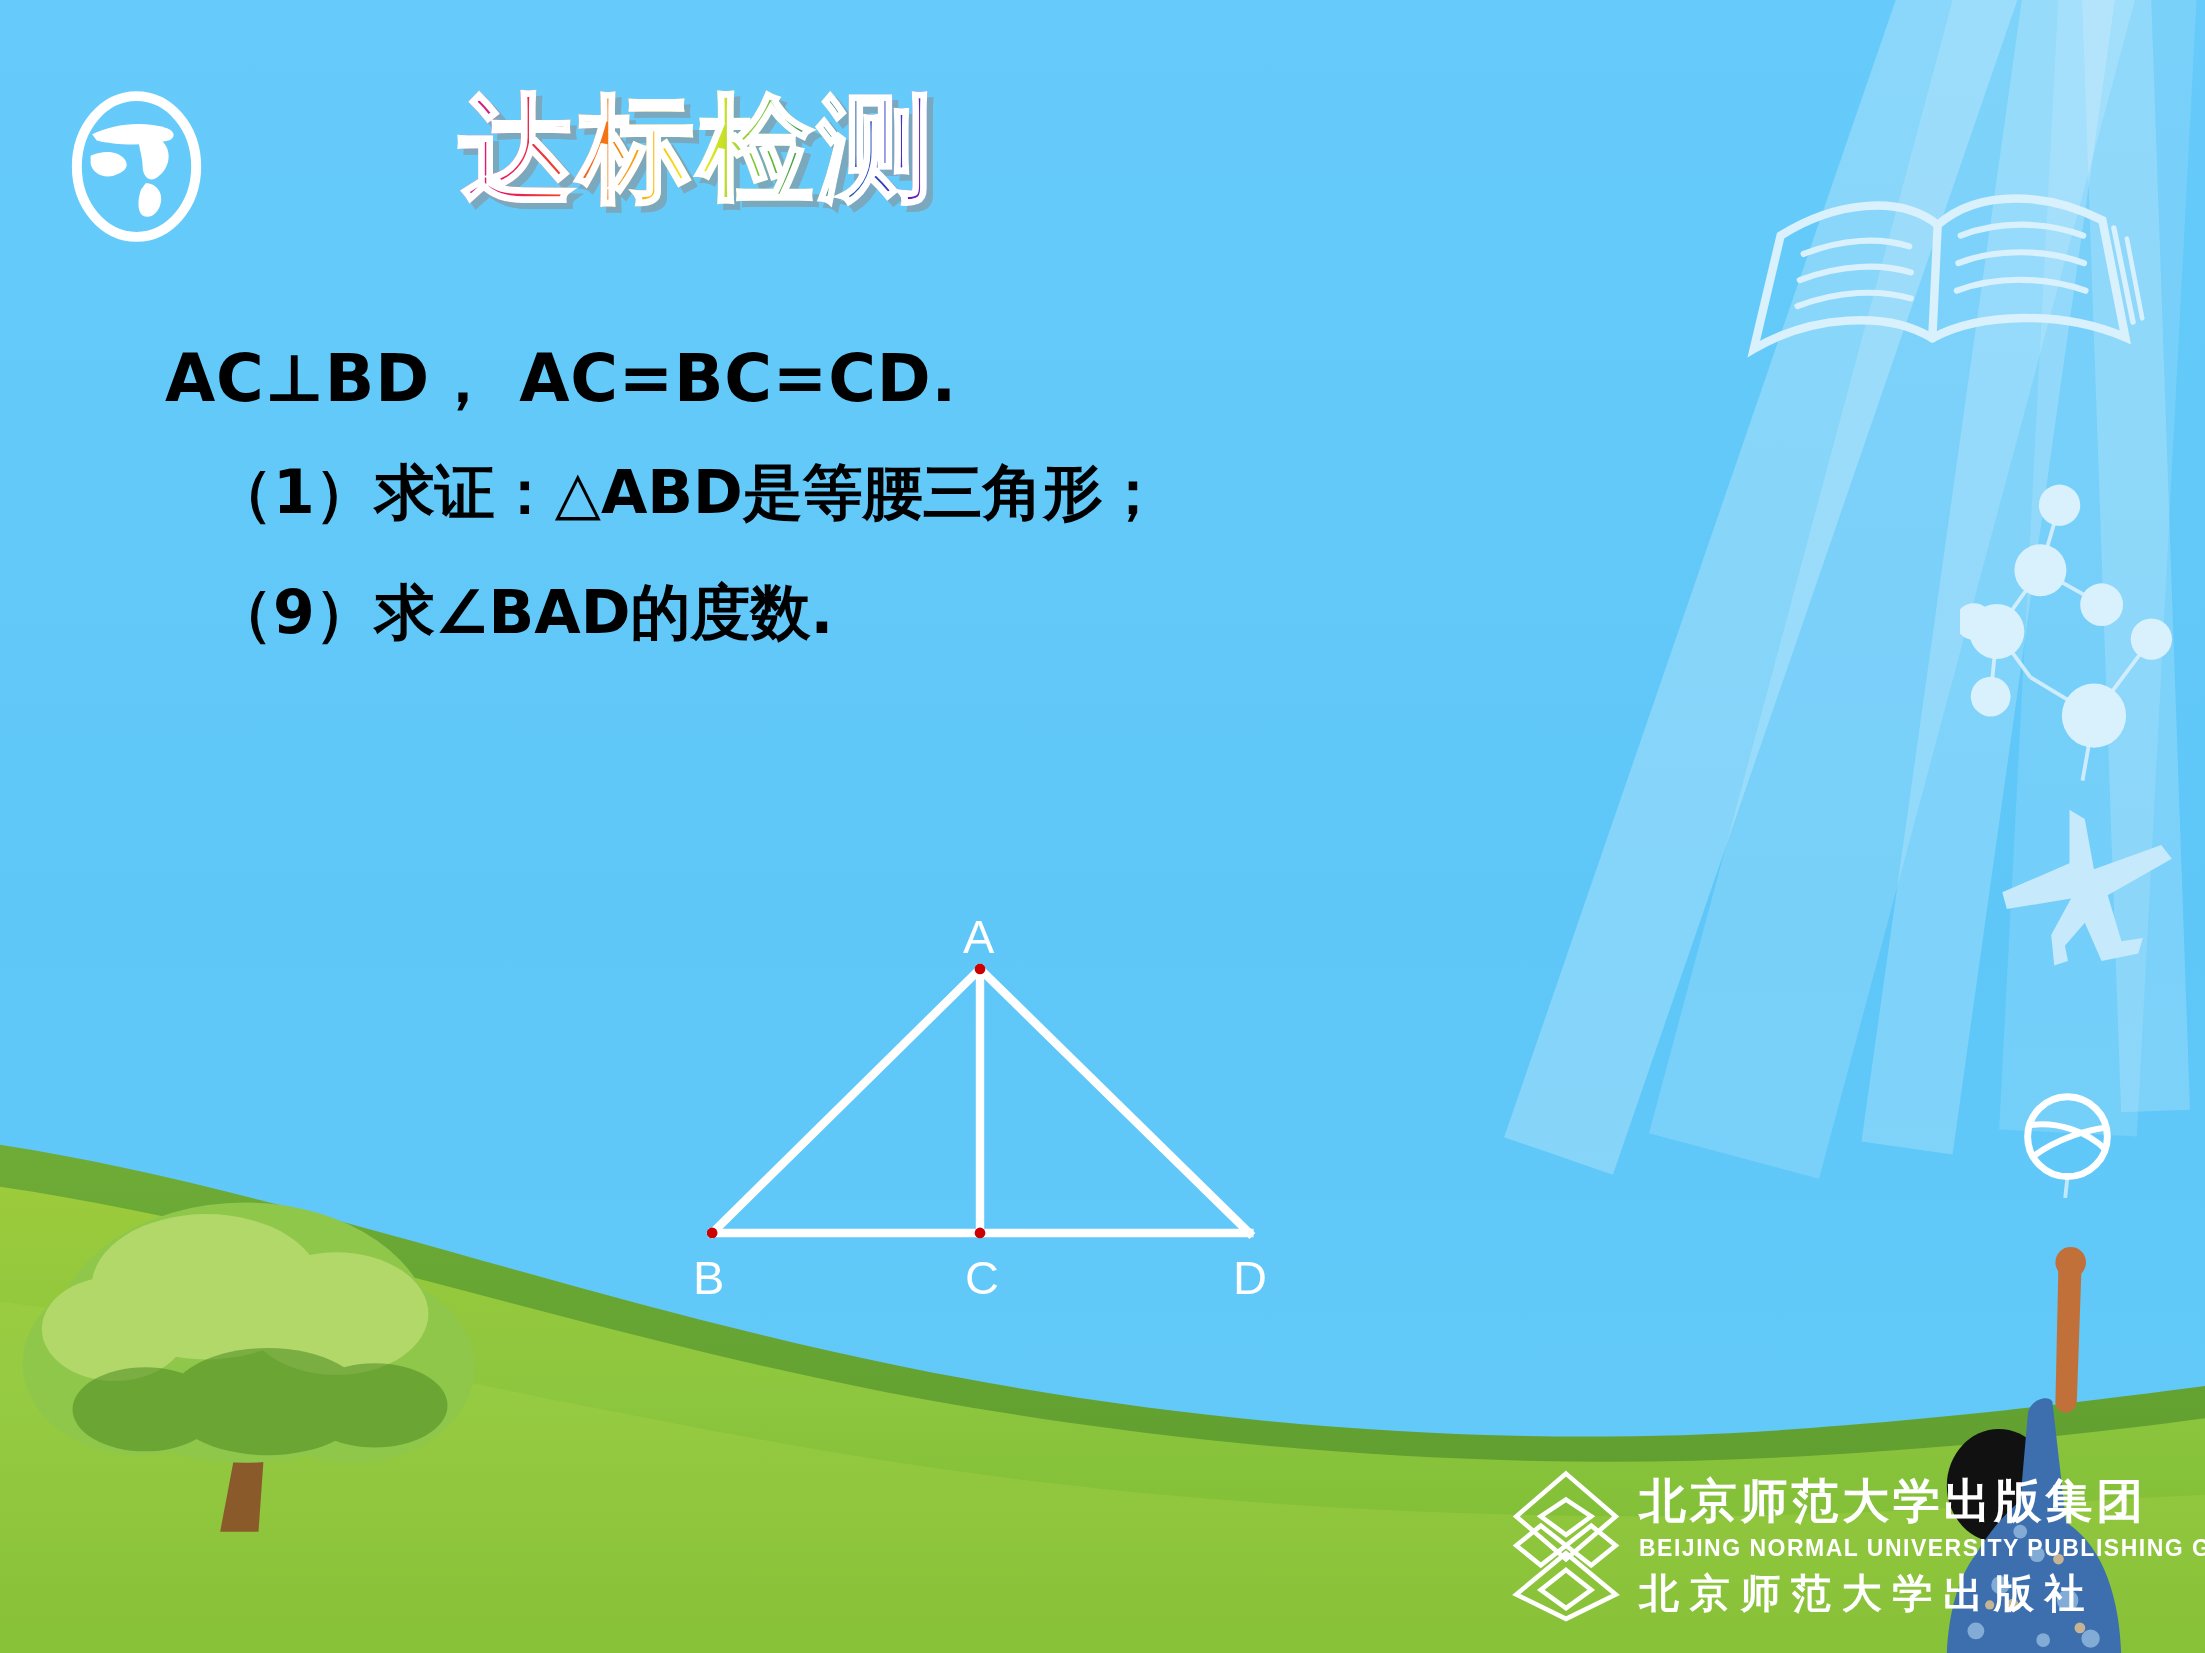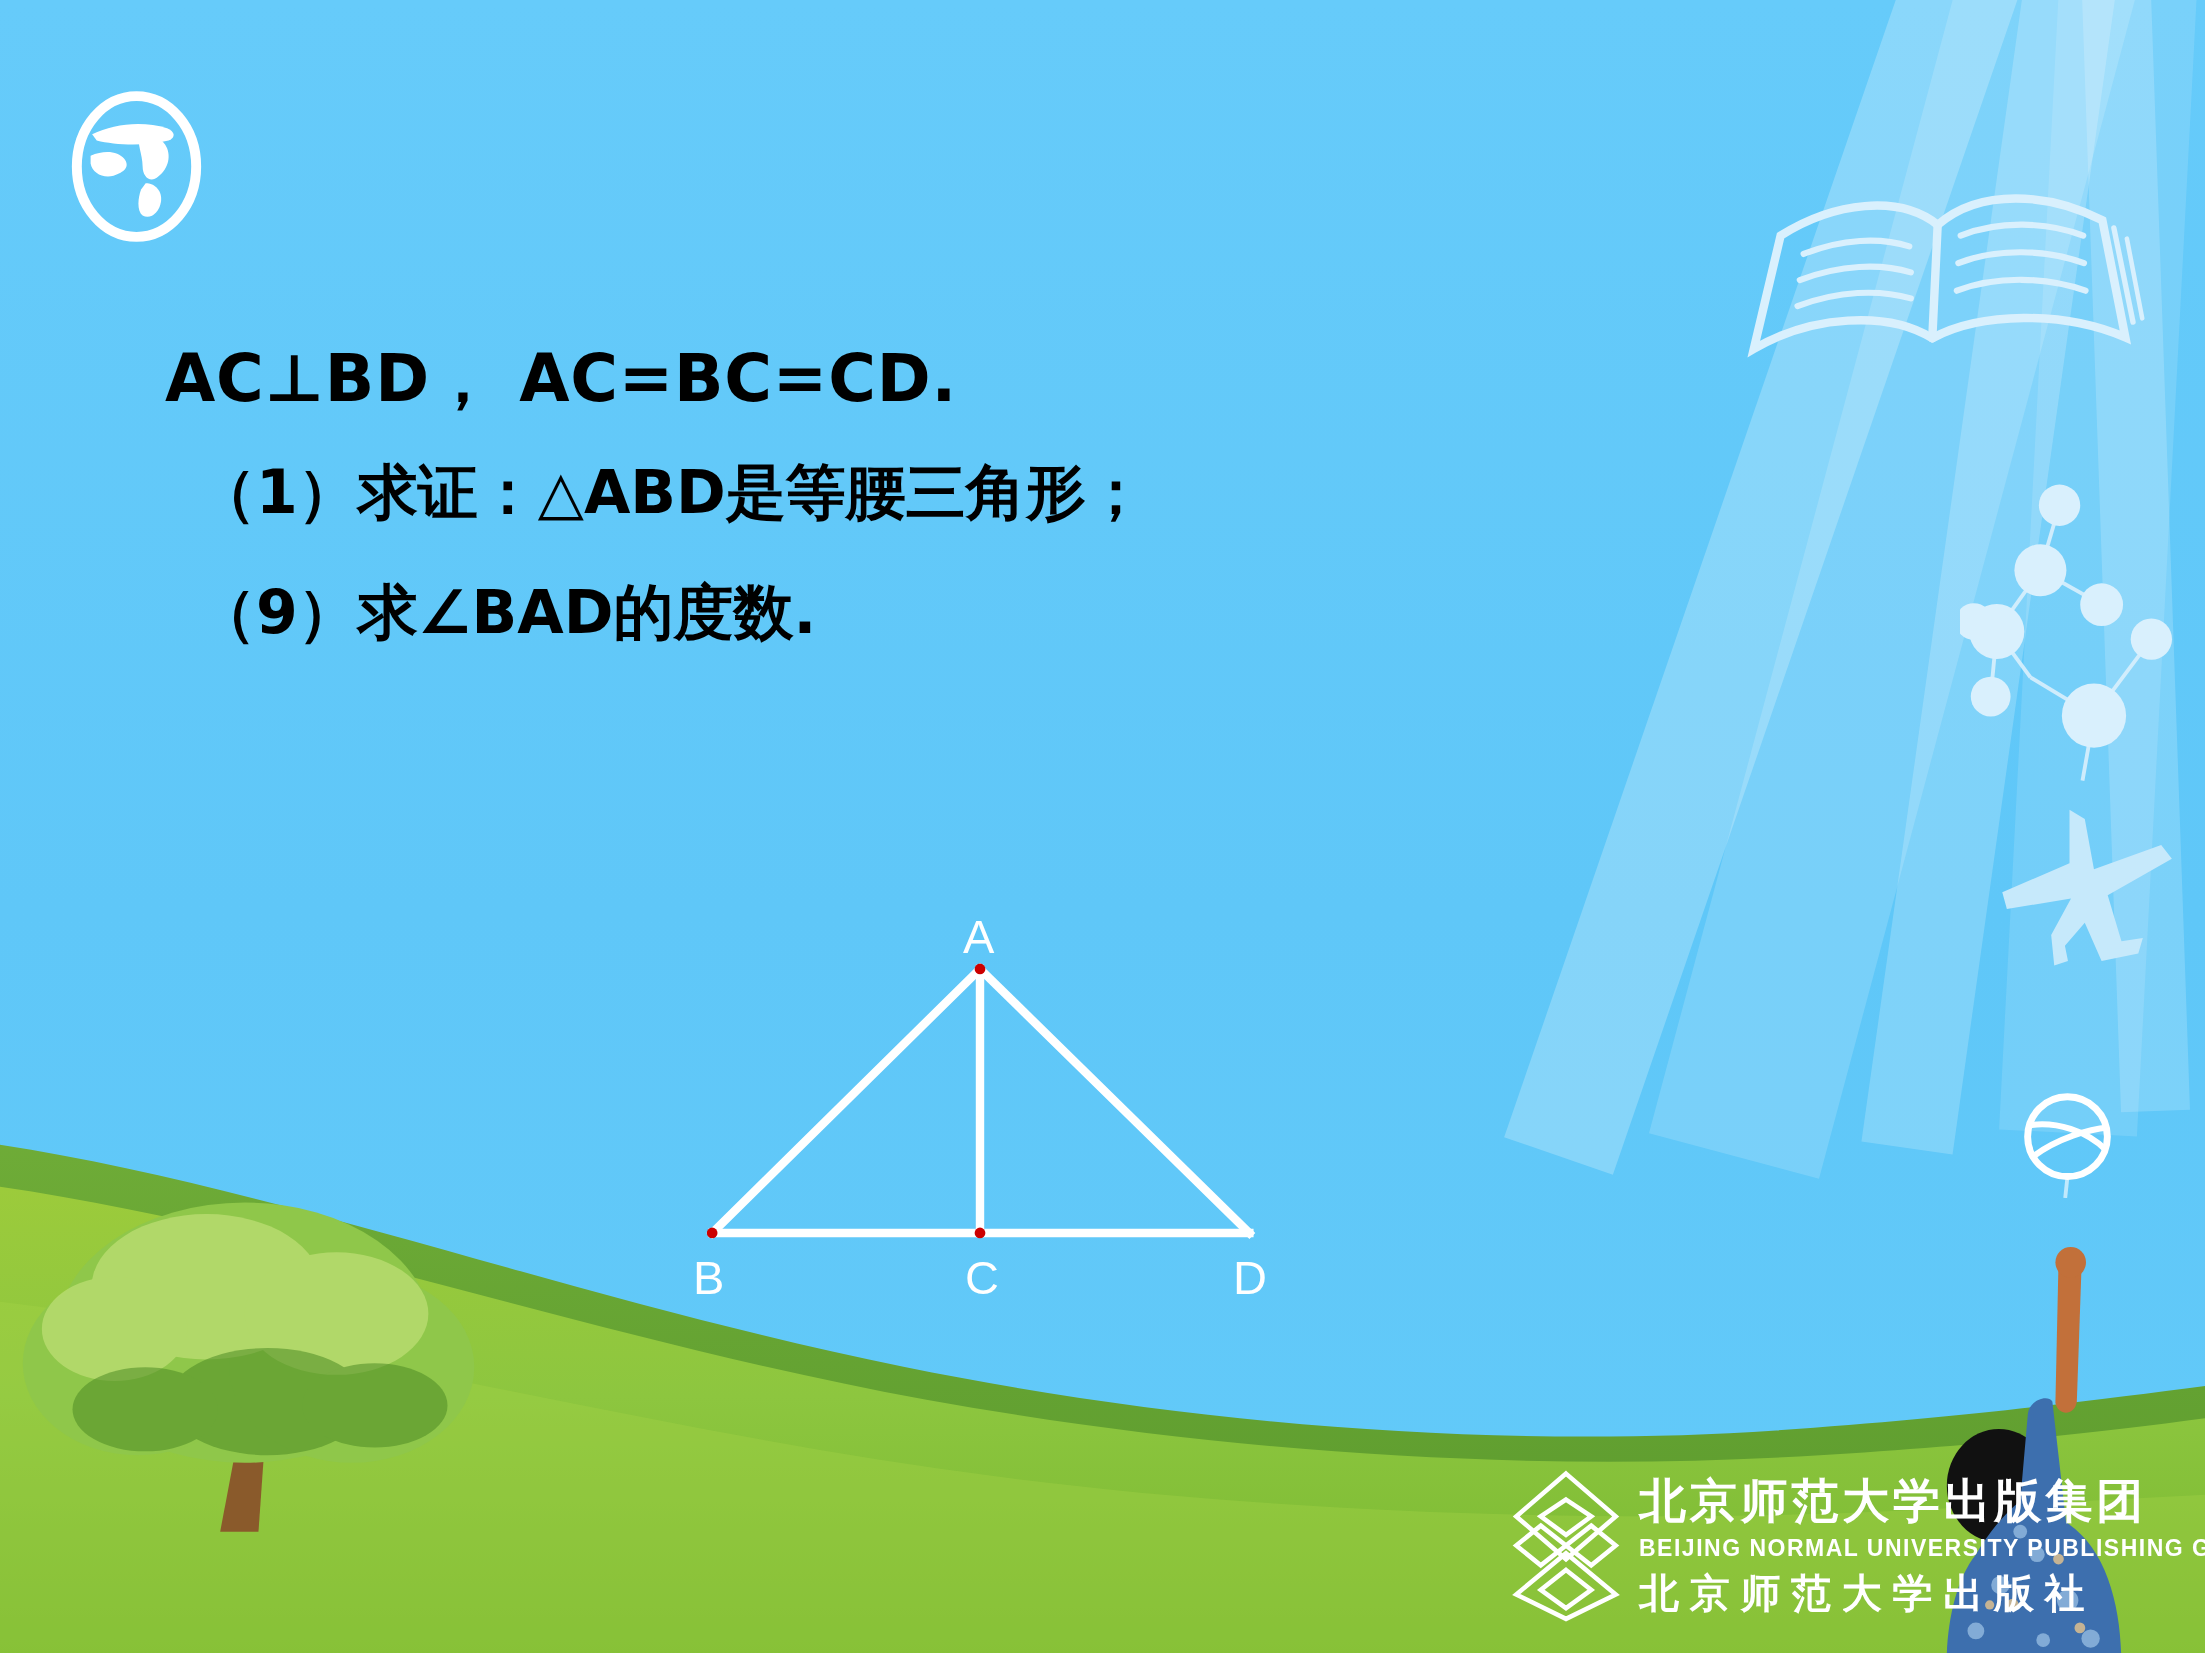--- a/index.html
+++ b/index.html
@@ -81,21 +81,21 @@
   }
   .line-main {
     font-size:65px;
     line-height:83px;
     letter-spacing:0.8px;
     white-space:nowrap;
   }
   .line-sub {
     font-size:60px;
     line-height:86px;
-    margin-left:31px;
+    margin-left:48px;
     white-space:nowrap;
   }
   .sub-gap { height:34px; }
   .mid-gap { height:29px; }
 
   
   .figure { position:absolute; left:628px; top:896px; width:704px; height:429px; }
   .vlabel {
     position:absolute;
     color:#ffffff;
@@ -188,20 +188,23 @@
   </svg>
 
   <svg class="globe-icon" viewBox="0 0 200 200">
     <ellipse cx="100" cy="100" rx="78" ry="92" fill="none" stroke="#ffffff" stroke-width="13"></ellipse>
     <path d="M42,58 C70,44 108,40 140,50 C150,54 152,62 142,66 C110,74 72,72 48,66 Z" fill="#ffffff"></path>
     <path d="M40,86 C58,78 76,80 84,90 C92,100 84,108 70,112 C56,116 42,108 40,96 Z" fill="#ffffff"></path>
     <path d="M104,58 C118,56 134,62 140,76 C146,92 138,108 124,116 C116,120 108,112 108,100 C108,84 100,70 104,58 Z" fill="#ffffff"></path>
     <path d="M112,122 C124,122 134,132 132,146 C130,160 118,170 108,164 C100,158 102,140 106,130 Z" fill="#ffffff"></path>
   </svg>
 
+  <div class="title-wrap">
+    <span class="title">达标检测</span>
+  </div>
 
   <div class="body-text">
     <div class="line-main">AC⊥BD， AC=BC=CD.</div>
     <div class="mid-gap"></div>
     <div class="line-sub">（1）求证：△ABD是等腰三角形；</div>
     <div class="sub-gap"></div>
     <div class="line-sub">（9）求∠BAD的度数.</div>
   </div>
 
   <div class="figure">

